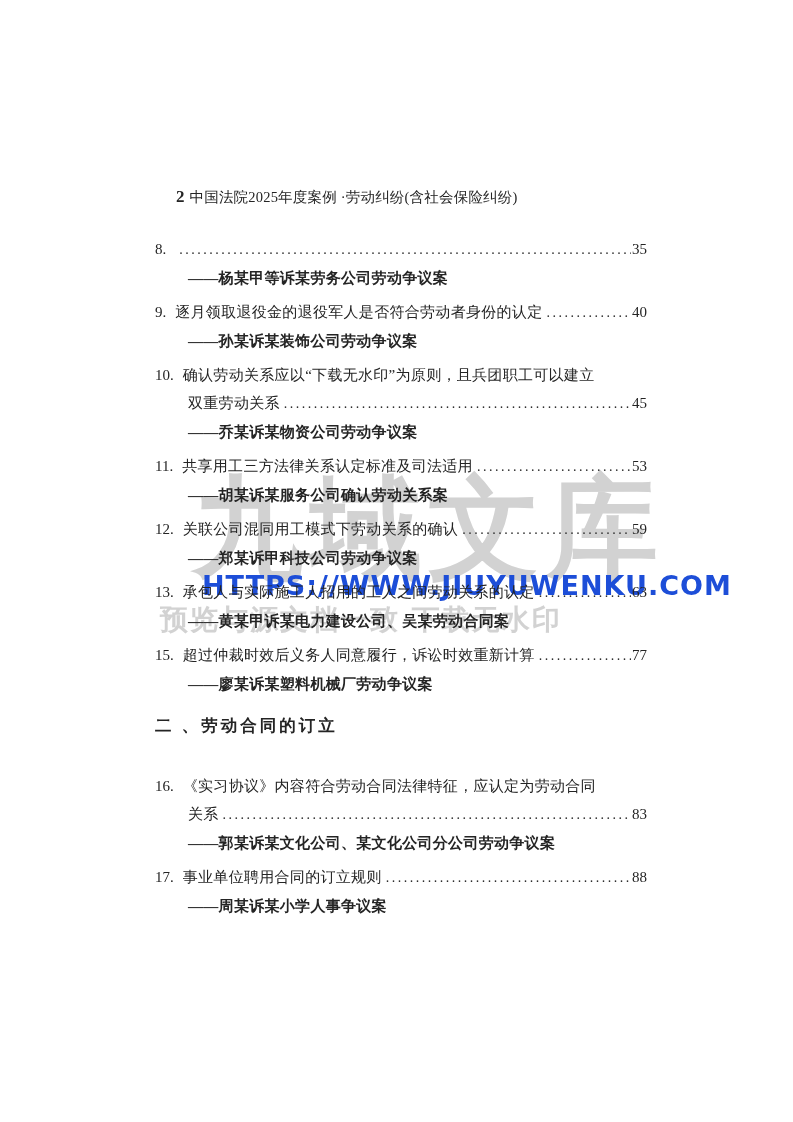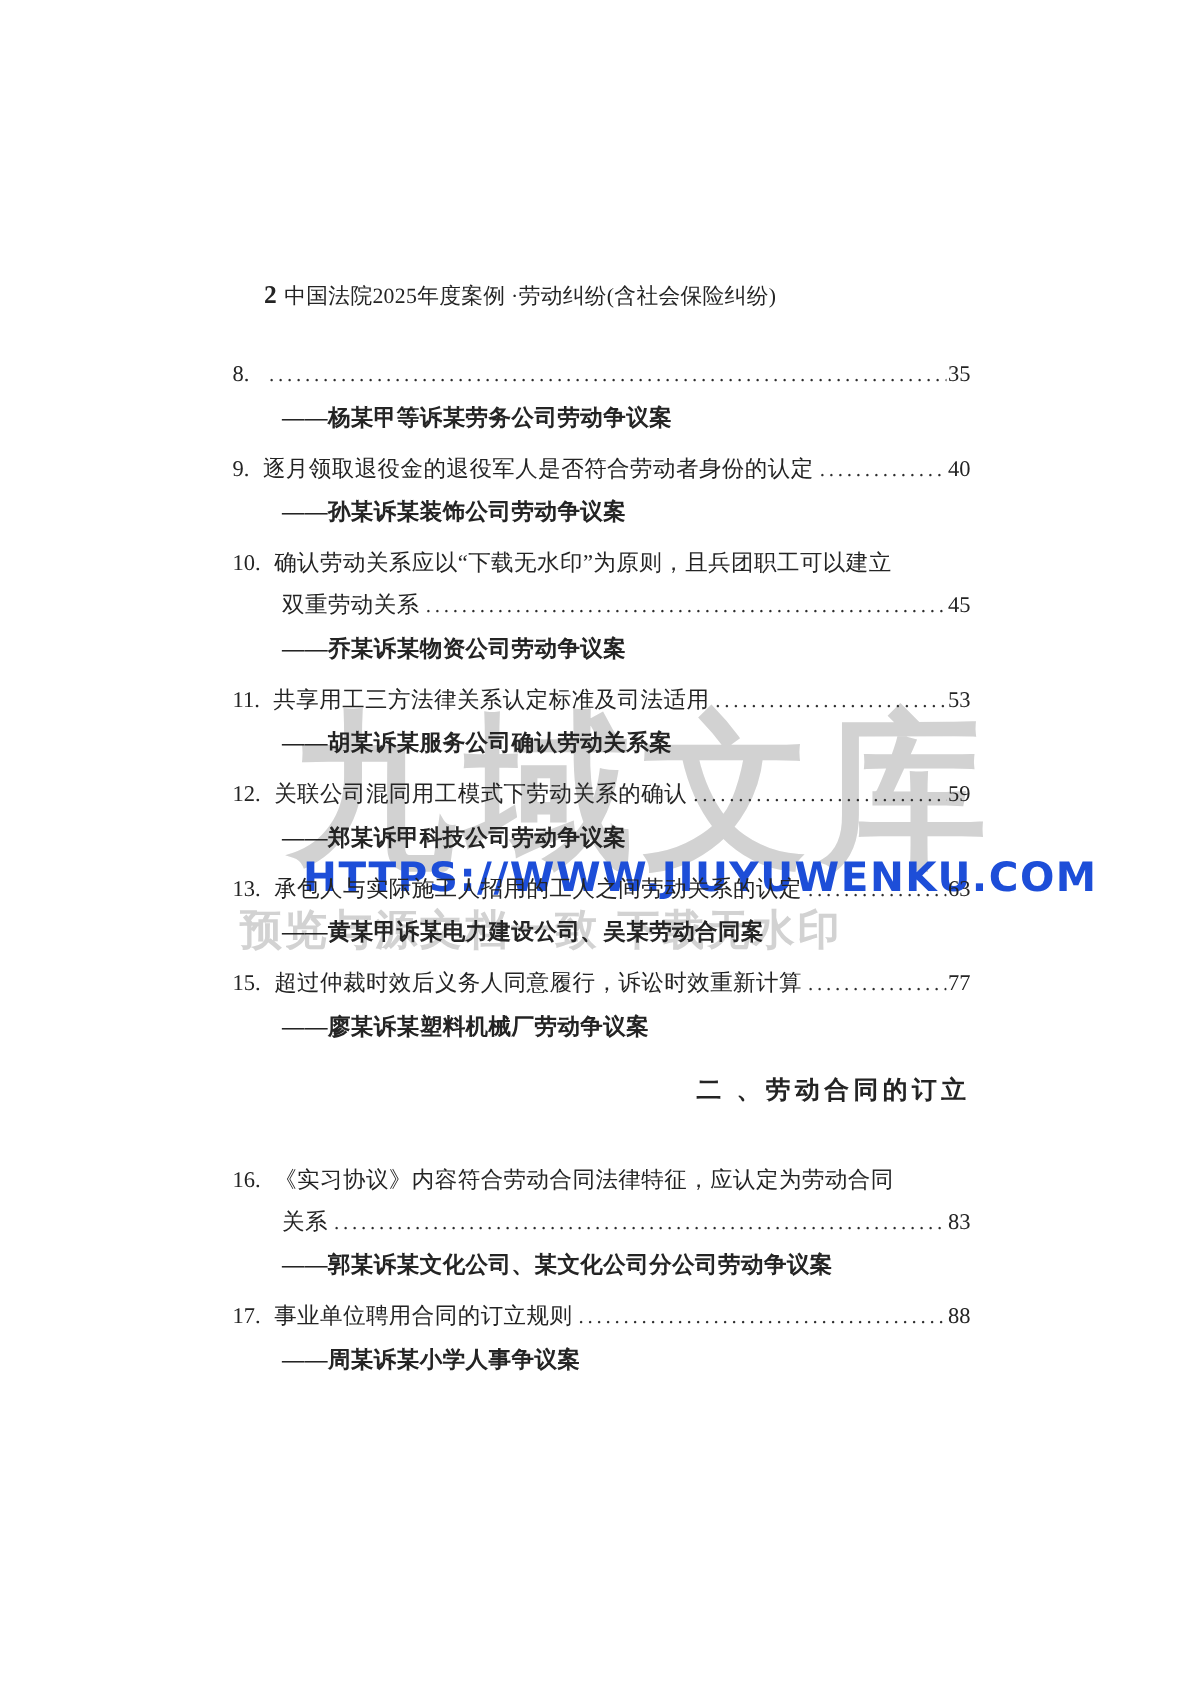--- a/index.html
+++ b/index.html
@@ -38,21 +38,21 @@
   .dots{
     flex:1;min-width:0;overflow:hidden;white-space:nowrap;
     letter-spacing:2.5px;margin:0 1px 0 4px;font-size:14px;color:#2e2e2e;
   }
   .dots::after{content:"..................................................................................................................................................................";}
   .pg{flex:none;font-size:15px;}
   .cont .indent{width:33px;flex:none;}
   .case-line{padding-left:33px;font-size:15px;line-height:28px;letter-spacing:0.3px;font-weight:bold;}
 
   .section-heading{
-    text-align:right;font-weight:700;font-size:16.5px;letter-spacing:3px;
+    text-align:left;font-weight:700;font-size:16.5px;letter-spacing:3px;
     line-height:20px;margin:18px 0 36px 0;
   }
 </style>
 </head>
 <body>
 
 <div class="page">
 
   <div class="watermark-layer">
     <div class="wm-brand">九域文库</div>

